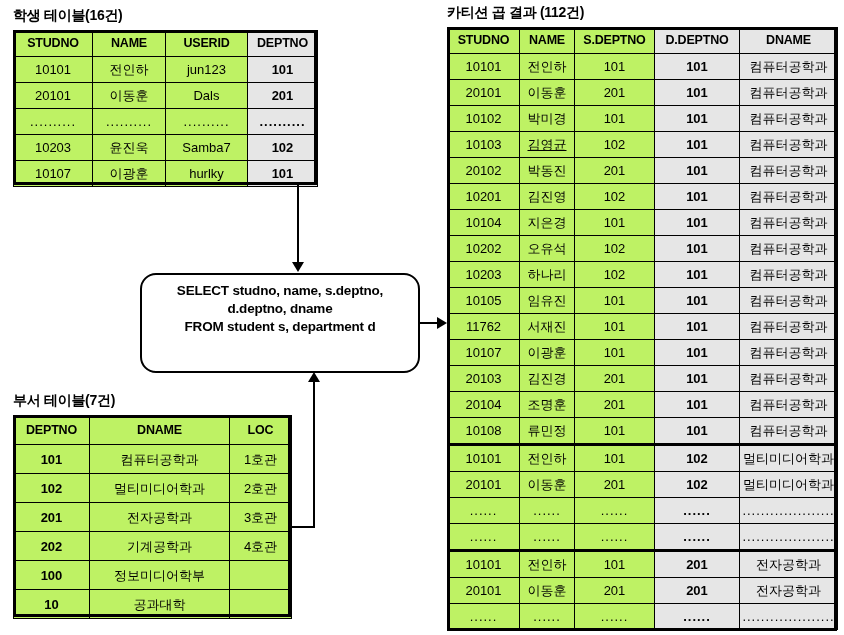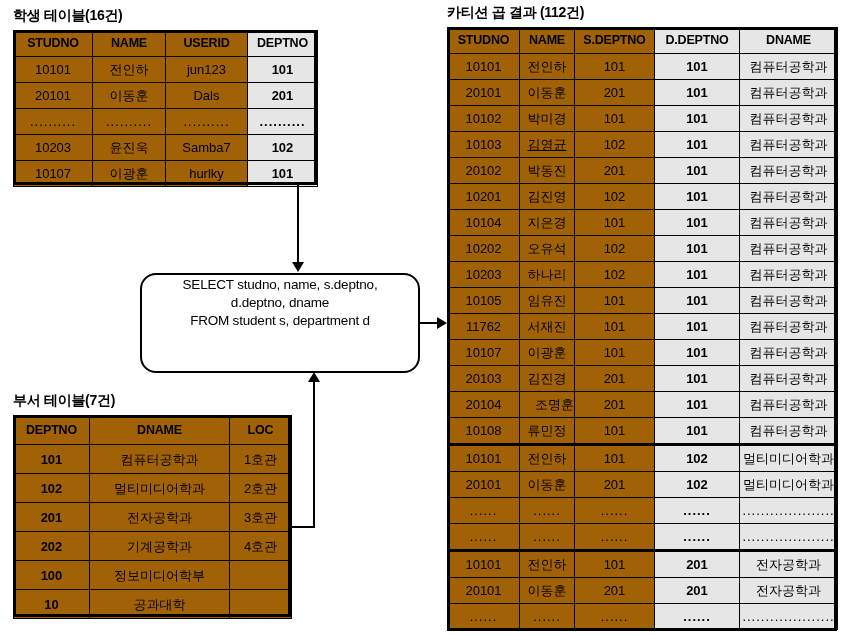--- a/index.html
+++ b/index.html
@@ -15,21 +15,21 @@
     position:absolute;
     font-weight:bold;
     font-size:14px;
     letter-spacing:-0.3px;
     white-space:nowrap;
   }
   table.grid{
     position:absolute;
     border-collapse:collapse;
     table-layout:fixed;
-    background:#a16207;
+    background:#bef264;
   }
   table.grid td{
     border:1px solid #000;
     text-align:center;
     vertical-align:middle;
     font-size:13px;
     padding:0;
     line-height:1;
     white-space:nowrap;
     overflow:hidden;
@@ -62,21 +62,21 @@
   
   #join-box{
     position:absolute;
     left:140px;top:273px;width:280px;height:100px;
     border:2px solid #000;border-radius:16px;
     background:#fff;
     box-sizing:border-box;
     text-align:center;
   }
   #join-box .bt{font-weight:bold;font-size:15px;margin-top:6px;letter-spacing:-0.3px;}
-  #join-box .sql{font-weight:normal;font-size:13.5px;line-height:1.32;margin-top:1px;letter-spacing:-0.2px;}
+  #join-box .sql{font-weight:bold;font-size:13.5px;line-height:1.32;margin-top:7px;letter-spacing:-0.2px;}
 
   
   .ln{position:absolute;background:#000;}
   .arrow{position:absolute;width:0;height:0;}
   .arr-down{border-left:6px solid transparent;border-right:6px solid transparent;border-top:10px solid #000;}
   .arr-up{border-left:6px solid transparent;border-right:6px solid transparent;border-bottom:10px solid #000;}
   .arr-right{border-top:6px solid transparent;border-bottom:6px solid transparent;border-left:10px solid #000;}
 </style>
 </head>
 <body>
@@ -288,21 +288,21 @@
       </tr>
       <tr>
         <td class="" style="height: 25px;">20103</td>
         <td class="" style="height: 25px;">김진경</td>
         <td class="" style="height: 25px;">201</td>
         <td class="shade b" style="height: 25px;">101</td>
         <td class="shade lft" style="height: 25px;">컴퓨터공학과</td>
       </tr>
       <tr>
         <td class="" style="height: 25px;">20104</td>
-        <td class="" style="height: 25px; text-align: right;">조명훈</td>
+        <td class="" style="height: 25px;">조명훈</td>
         <td class="" style="height: 25px;">201</td>
         <td class="shade b" style="height: 25px;">101</td>
         <td class="shade lft" style="height: 25px;">컴퓨터공학과</td>
       </tr>
       <tr>
         <td class="" style="height: 25px;">10108</td>
         <td class="" style="height: 25px;">류민정</td>
         <td class="" style="height: 25px;">101</td>
         <td class="shade b" style="height: 25px;">101</td>
         <td class="shade lft" style="height: 25px;">컴퓨터공학과</td>

